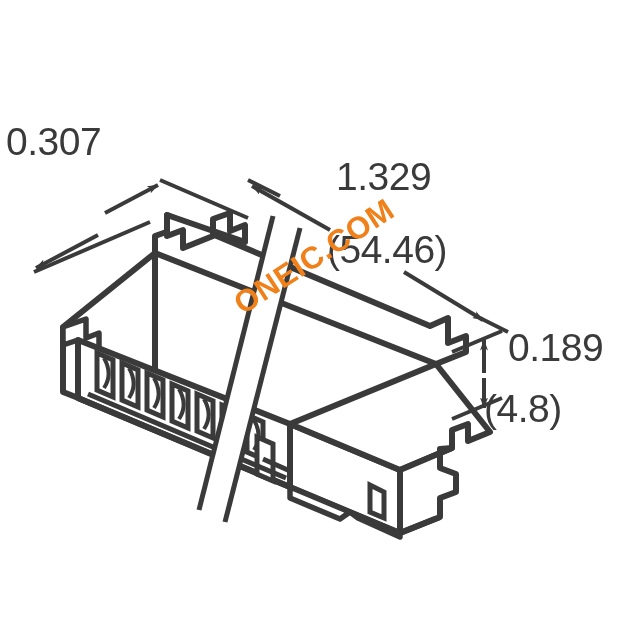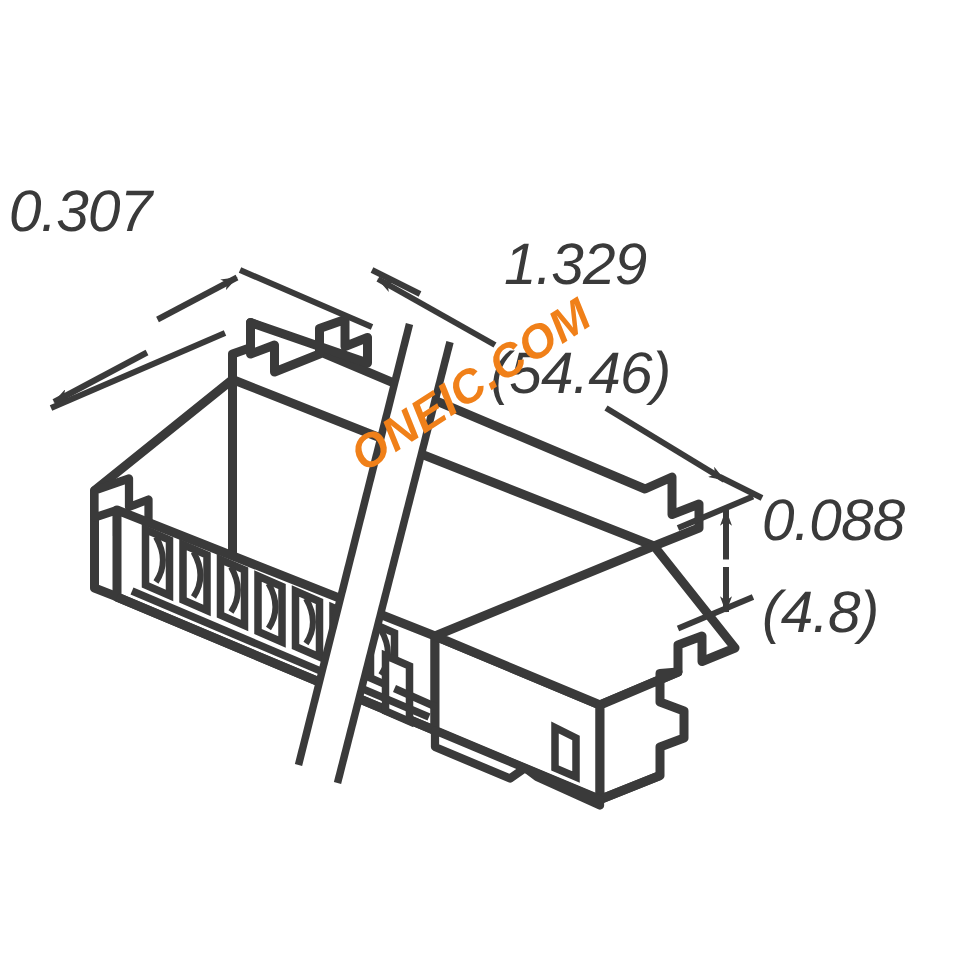--- a/index.html
+++ b/index.html
@@ -7,21 +7,20 @@
     padding: 0;
     background: #ffffff;
   }
   #page {
     position: relative;
     width: 640px;
     height: 640px;
     background: #ffffff;
     overflow: hidden;
     font-family: "Liberation Sans", sans-serif;
-    font-style: italic;
   }
   #drawing {
     position: absolute;
     left: 0;
     top: 0;
     width: 640px;
     height: 640px;
   }
   .dim-text {
     position: absolute;
@@ -30,21 +29,21 @@
     font-weight: 400;
     color: #3a3a3a;
     white-space: nowrap;
     letter-spacing: -0.5px;
   }
   #dim-width-in   { left: 6px;   top: 120px; }
   #dim-width-mm   { left: 6px;   top: 177px; }
   #dim-length-in  { left: 336px; top: 155px; }
   #dim-length-mm  { left: 327px; top: 228px; }
   #dim-height-in  { left: 508px; top: 326px; }
-  #dim-height-mm  { left: 508px; top: 387px; }
+  #dim-height-mm  { left: 484px; top: 387px; }
 
   #watermark {
     position: absolute;
     left: 247px;
     top: 286px;
     font-family: "Liberation Sans", sans-serif;
     font-size: 31px;
     font-weight: 700;
     color: #f08019;
     letter-spacing: 0.5px;
@@ -145,18 +144,18 @@
       <line x1="484" y1="373" x2="484" y2="340" stroke="#3a3a3a" stroke-width="4" marker-end="url(#arrowhead)"></line>
       <line x1="484" y1="378" x2="484" y2="408" stroke="#3a3a3a" stroke-width="4" marker-end="url(#arrowhead)"></line>
     </g>
   </svg>
 
   <div class="dim-text" id="dim-width-in">0.307</div>
 
   <div class="dim-text" id="dim-length-in">1.329</div>
   <div class="dim-text" id="dim-length-mm">(54.46)</div>
 
-  <div class="dim-text" id="dim-height-in">0.088</div>
+  <div class="dim-text" id="dim-height-in">0.189</div>
   <div class="dim-text" id="dim-height-mm">(4.8)</div>
 
   <div id="watermark">ONEIC.COM</div>
 
 </div>
 
 </body></html>

